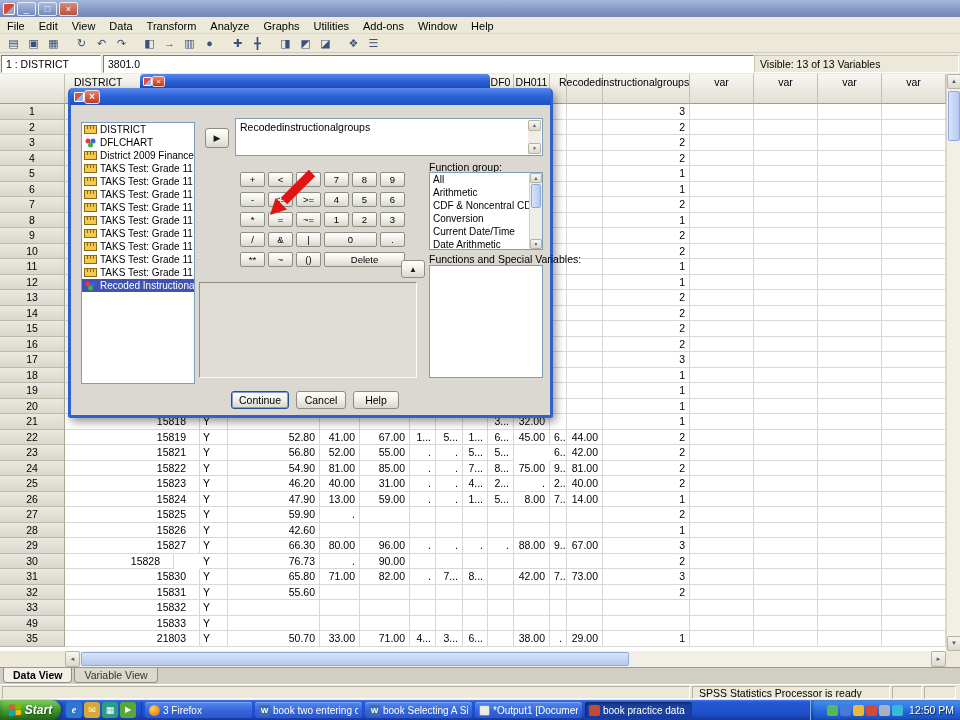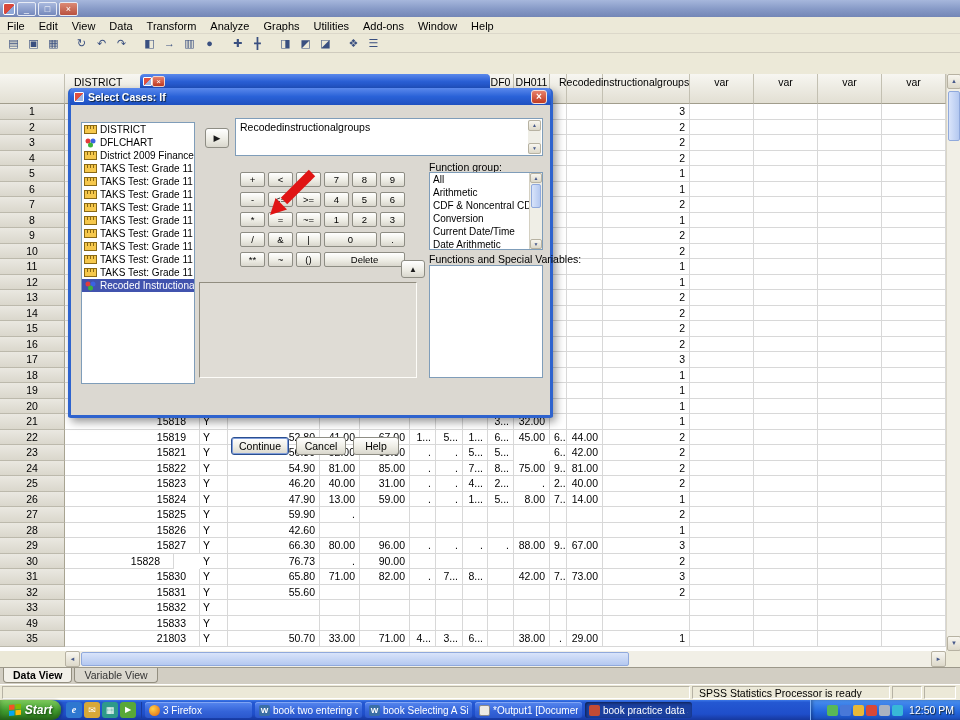--- a/index.html
+++ b/index.html
@@ -125,21 +125,21 @@
   .fg-up { position:absolute; top:0; left:0; right:0; height:10px; font-size:5px; line-height:8px; }
   .fg-down { position:absolute; bottom:0; left:0; right:0; height:10px; font-size:5px; line-height:8px; }
   .fg-thumb { position:absolute; left:1px; top:11px; width:10px; height:24px;
     background:linear-gradient(90deg,#D9E4FA,#B4C8F0); border:1px solid #90A9DC; border-radius:2px; }
   .fg-sb .sb-mini { background:linear-gradient(#F8F6EF,#DDD9CA); border:1px solid #B7B2A2; border-radius:2px; color:#47598A; text-align:center; }
   .fn-label { position:absolute; left:358px; top:165px; font-size:10.5px; white-space:nowrap; }
   .fn-up { position:absolute; left:330px; top:172px; width:24px; height:18px; font-size:8px; color:#1a1a1a; }
   .fnlist { position:absolute; left:358px; top:177px; width:114px; height:113px; background:#fff; border:1px solid #7F9DB9; }
   .bottom-panel { position:absolute; left:128px; top:194px; width:218px; height:96px; background:#DFDCD5;
     border:1px solid; border-color:#918D80 #FDFCF8 #FDFCF8 #918D80; }
-  .dlg-btn { position:absolute; top:303px; height:18px;margin-top:46px; }
+  .dlg-btn { position:absolute; top:303px; height:18px; }
   .btn-continue { left:160px; width:58px; border:1px solid #2A4F8F; box-shadow:0 0 0 1px #7F9DDB inset; }
   .btn-cancel { left:225px; width:50px; }
   .btn-help { left:282px; width:46px; }
 
   .red-arrow { position:absolute; left:262px; top:165px; z-index:40; pointer-events:none; }
 
   
   .taskbar { position:absolute; left:0; top:700px; width:960px; height:20px; z-index:50;
     background:linear-gradient(180deg,#3B77E8 0%,#2458D2 12%,#1F4ECA 70%,#16389E 100%);
     display:flex; align-items:center; }
@@ -214,20 +214,25 @@
       <div class="tool-btn">▥</div>
       <div class="tool-btn gsep">●</div>
       <div class="tool-btn">✚</div>
       <div class="tool-btn gsep">╋</div>
       <div class="tool-btn">◨</div>
       <div class="tool-btn">◩</div>
       <div class="tool-btn gsep">◪</div>
       <div class="tool-btn">❖</div>
       <div class="tool-btn">☰</div>
     </div>
+  <div class="cellref-row">
+    <div class="cellref-box">1 : DISTRICT</div>
+    <div class="cellval-box">3801.0</div>
+    <div class="visible-box">Visible: 13 of 13 Variables</div>
+  </div>
 
   <div id="grid">
       <div class="gh" style="left:0;width:65px"></div>
       <div class="gh ghl" style="left:65px;width:135px">DISTRICT</div>
       <div class="gh " style="left:200px;width:28px"></div>
       <div class="gh " style="left:228px;width:92px"></div>
       <div class="gh " style="left:320px;width:40px"></div>
       <div class="gh " style="left:360px;width:50px"></div>
       <div class="gh " style="left:410px;width:26px"></div>
       <div class="gh " style="left:436px;width:27px"></div>
@@ -887,21 +892,20 @@
   <div class="sb-corner"></div>
 
   <div class="parent-strip">
     <div class="ps-icon"></div>
     <div class="ps-close">×</div>
   </div>
 
   <div class="dialog">
     <div class="dlg-titlebar">
       <div class="dlg-icon"></div>
-      <div class="dlg-title">Select Cases: If</div>
       <div class="dlg-close">×</div>
     </div>
     <div class="varlist" id="varlist">
         <div class="varitem ">
           <span class="vicon">
             <svg width="13" height="9" viewBox="0 0 13 9">
               <rect x="0.5" y="0.5" width="12" height="8" fill="#F6C84C" stroke="#8A6914"></rect>
               <line x1="3.5" y1="1" x2="3.5" y2="4" stroke="#8A6914"></line>
               <line x1="6.5" y1="1" x2="6.5" y2="4" stroke="#8A6914"></line>
               <line x1="9.5" y1="1" x2="9.5" y2="4" stroke="#8A6914"></line>

